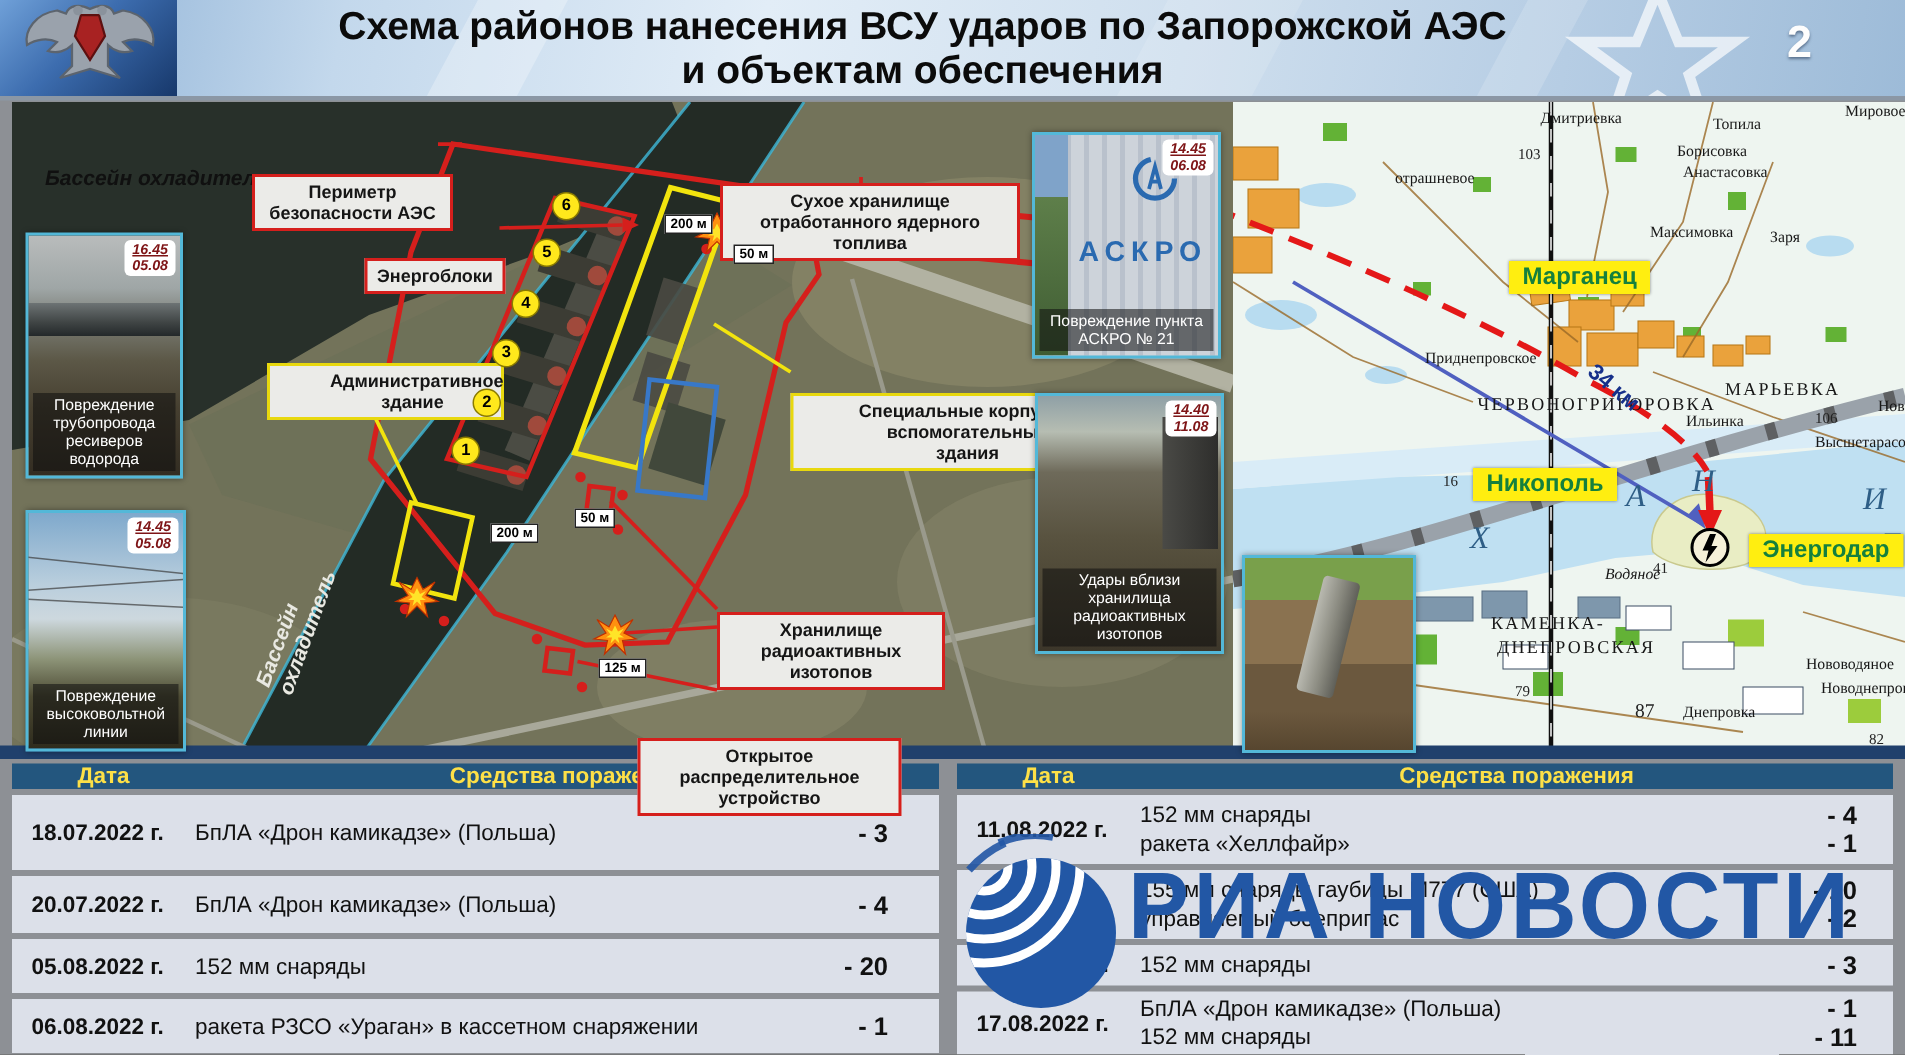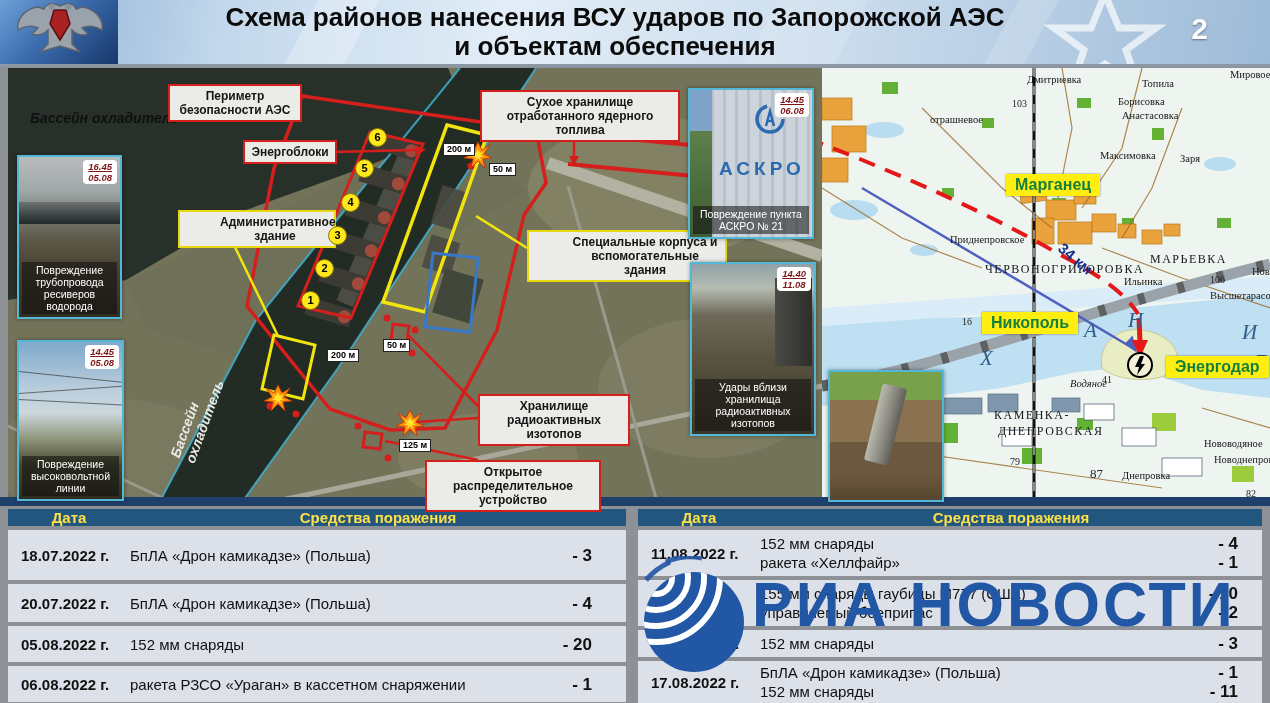--- a/index.html
+++ b/index.html
@@ -13,21 +13,21 @@
   #hdr-title{position:absolute;left:180px;right:220px;top:3px;text-align:center;
        font-weight:bold;font-size:26px;line-height:29px;color:#0b0b0b;}
   #emb-bg{position:absolute;left:0;top:0;width:118px;height:64px;
        background:linear-gradient(135deg,#6fa0d8 0%,#3c6cae 45%,#17386b 100%);}
   #pgnum{position:absolute;right:62px;top:12px;font-size:30px;font-weight:bold;color:#fdfdfd;
        text-shadow:0 1px 2px rgba(40,60,90,.6);}
   #star{position:absolute;left:1040px;top:-8px;opacity:.8;}
   
   #sat{position:absolute;left:8px;top:68px;width:814px;height:437px;background:#73735a;overflow:hidden;}
   .lblbox{position:absolute;background:#ebebe8;border:2px solid #d51f1c;text-align:center;
-       font-weight:bold;font-size:12px;line-height:14px;padding:3px 4px;color:#151515;z-index:6;}
+       font-weight:bold;font-size:12px;line-height:14px;padding:3px 4px;color:#151515;z-index:6;margin-top:32px;}
   .lblbox.yel{border-color:#e8d80e;padding-left:40px;}
   .itname{position:absolute;font-style:italic;font-weight:bold;font-size:14px;color:#101010;z-index:5;}
   .itname.wht{color:#e9e9e2;}
   .chip{position:absolute;background:#fff;border:1px solid #222;font-weight:bold;font-size:9px;
        line-height:11px;padding:0 3px;z-index:6;color:#000;}
   .unum{position:absolute;width:17px;height:17px;border-radius:50%;background:#ffe81c;border:1.5px solid #8a7a00;
        font-weight:bold;font-size:11px;line-height:17px;text-align:center;color:#000;z-index:7;}
   .photo{position:absolute;border:2px solid #53b8d8;overflow:hidden;z-index:10;box-shadow:0 0 4px rgba(0,0,0,.4);}
   .pcap{position:absolute;bottom:3px;left:3px;right:3px;background:rgba(15,15,15,.55);color:#fff;
        font-size:10.5px;line-height:12px;text-align:center;padding:2px 1px;z-index:3;}
@@ -210,21 +210,21 @@
   </div>
 
   <span class="itname" style="left:30px;top:110px;">Бассейн охладитель</span>
   <span class="itname wht" style="left:136px;top:378px;width:140px;transform:rotate(-70deg);">Бассейн охладитель</span>
 
   <div class="lblbox" style="left:168px;top:84px;width:122px;">Периметр безопасности АЭС</div>
   <div class="lblbox" style="left:243px;top:140px;width:82px;">Энергоблоки</div>
   <div class="lblbox yel" style="left:178px;top:210px;width:110px;">Административное здание</div>
   <div class="lblbox" style="left:480px;top:90px;width:188px;">Сухое хранилище отработанного ядерного топлива</div>
   <div class="lblbox yel" style="left:527px;top:230px;width:152px;">Специальные корпуса и вспомогательные здания</div>
-  <div class="lblbox" style="left:478px;top:394px;width:140px;">Хранилище радиоактивных изотопов</div>
+  <div class="lblbox" style="left:478px;top:376px;width:140px;">Хранилище радиоактивных изотопов</div>
   <div class="lblbox" style="left:425px;top:460px;width:164px;">Открытое распределительное устройство</div>
 
   <span class="chip" style="left:443px;top:143px;">200 м</span>
   <span class="chip" style="left:489px;top:163px;">50 м</span>
   <span class="chip" style="left:383px;top:339px;">50 м</span>
   <span class="chip" style="left:327px;top:349px;">200 м</span>
   <span class="chip" style="left:399px;top:439px;">125 м</span>
 
   <span class="unum" style="left:368px;top:128px;">6</span>
   <span class="unum" style="left:355px;top:159px;">5</span>

